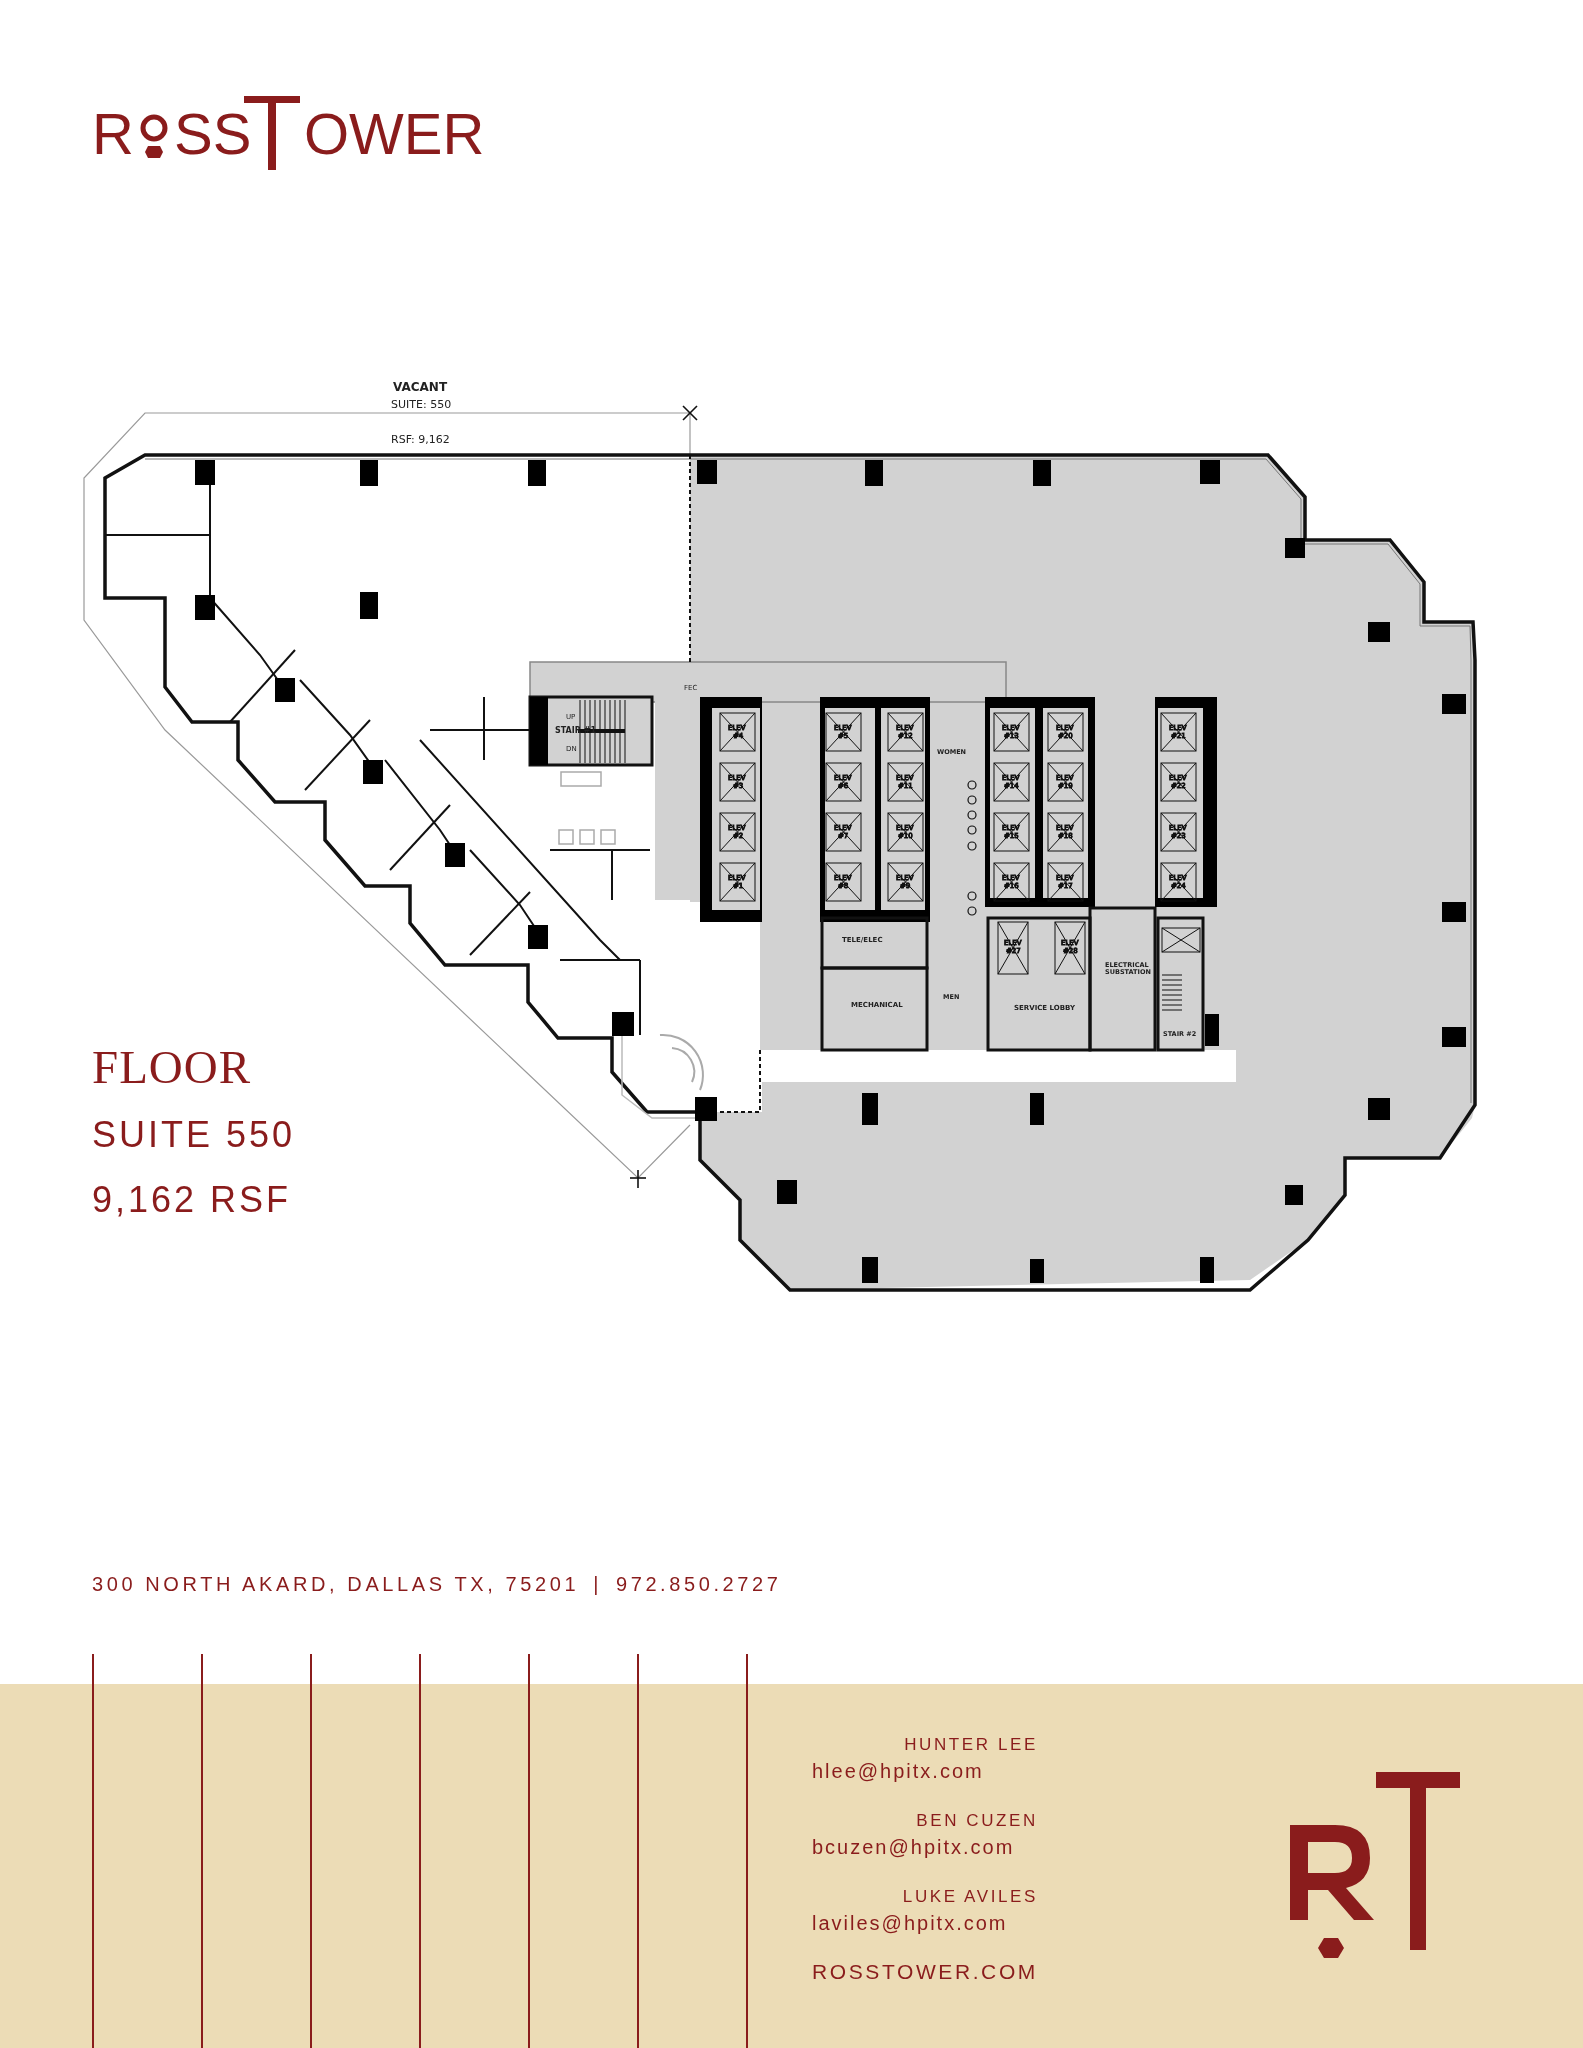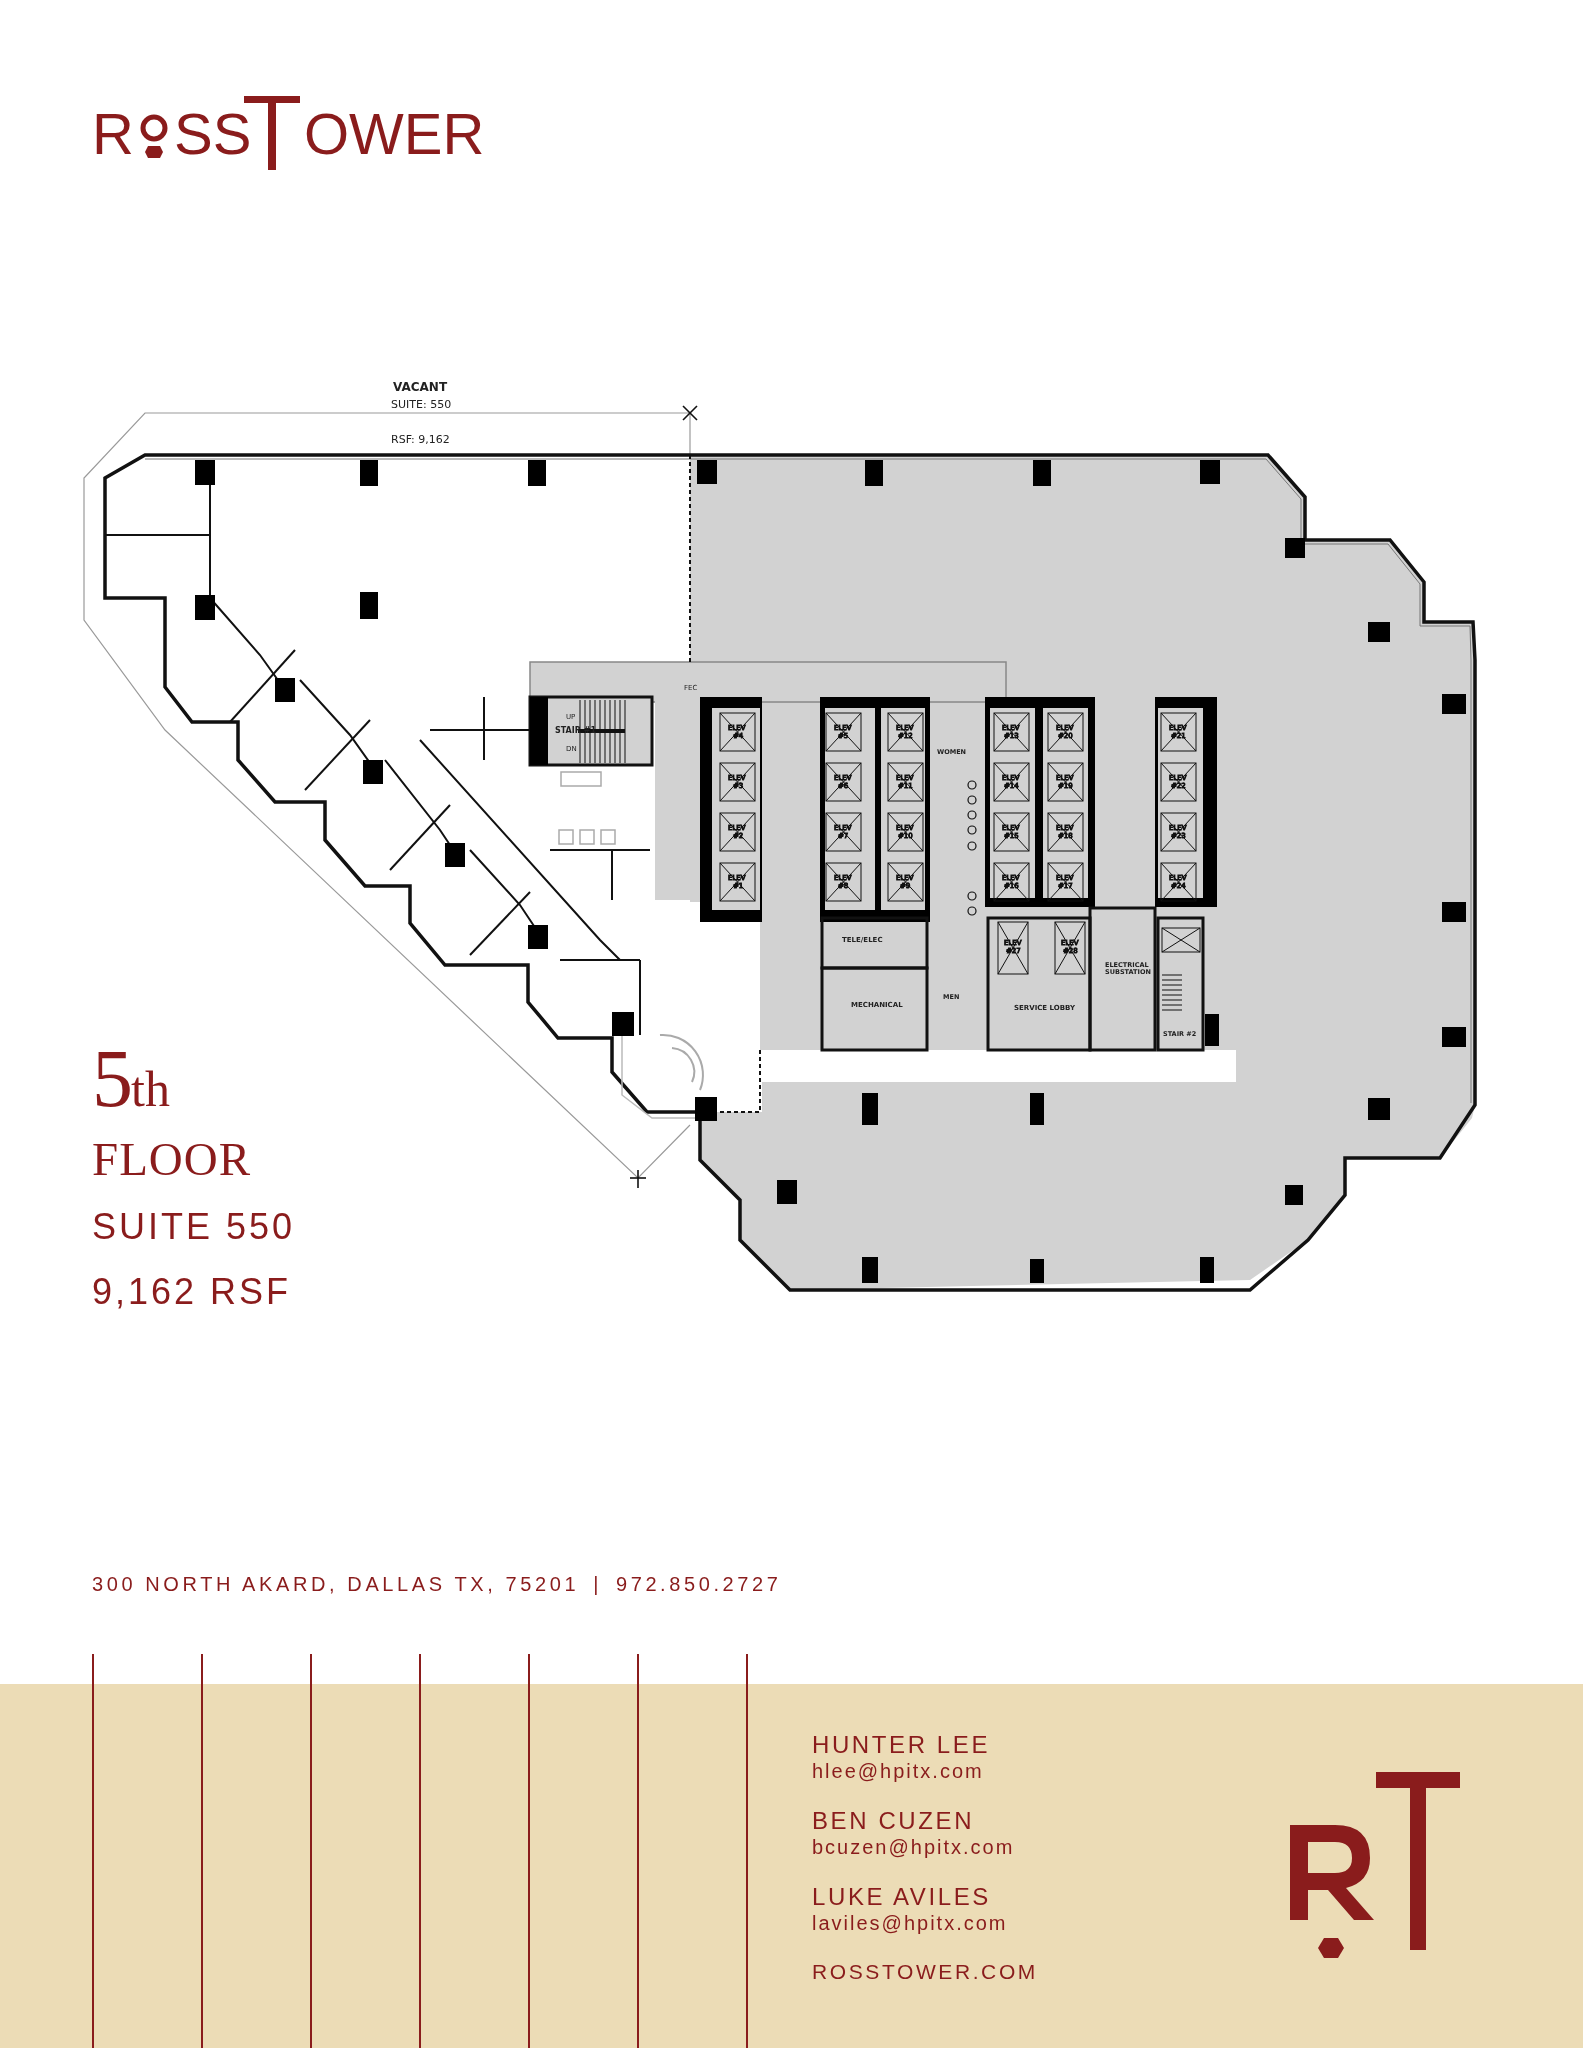--- a/index.html
+++ b/index.html
@@ -16,21 +16,21 @@
   .floor-word { font-family: Liberation Serif, serif; font-size: 47px; line-height: 50px; margin-top: 4px; color: #8a1c1c; letter-spacing: 1px; }
   .suite, .rsf { font-family: "Liberation Sans", sans-serif; font-size: 36px; letter-spacing: 3px; color: #8a1c1c; }
   .suite { margin-top: 22px; }
   .rsf { margin-top: 23px; }
   .address { position: absolute; left: 92px; top: 1573px; font-size: 20px; letter-spacing: 3.6px; color: #8a1c1c; white-space: nowrap; }
   .address .sep { margin: 0 14px; }
   .band { position: absolute; left: 0; top: 1684px; width: 1583px; height: 364px; background: #ecdcb6; }
   .vline { position: absolute; top: 1654px; width: 2px; height: 394px; background: #8a1c1c; }
   .contacts { position: absolute; left: 812px; top: 1732px; color: #8a1c1c; }
   .contact { margin-bottom: 24px; }
-  .c-name { font-size: 24px; letter-spacing: 2.6px; line-height: 26px; }
+  .c-name { font-size: 17px; letter-spacing: 2.6px; line-height: 26px; text-align: right; }
   .c-email { font-size: 20px; letter-spacing: 2px; line-height: 26px; }
   .site { font-size: 21px; letter-spacing: 2.6px; margin-top: 16px; }
   .rt-mark { position: absolute; left: 1280px; top: 1770px; }
 </style>
 </head>
 <body>
 
 <div class="logo">
   <svg width="440" height="80" viewBox="0 0 440 80">
     <g fill="#8a1c1c" font-family="Liberation Sans, sans-serif" font-size="58">
@@ -411,21 +411,20 @@
         <circle cx="972" cy="911" r="4"></circle>
     </g>
 
     <text x="393" y="391" font-size="12" font-weight="bold" class="plan-label">VACANT</text>
     <text x="391" y="408" font-size="11" class="plan-label">SUITE: 550</text>
     <text x="391" y="443" font-size="11" class="plan-label">RSF: 9,162</text>
   </svg>
 </div>
 
 <div class="floor-title">
-  <div class="floor-num"><span>5</span><sup>th</sup></div>
   <div class="floor-word">FLOOR</div>
   <div class="suite">SUITE 550</div>
   <div class="rsf">9,162 RSF</div>
 </div>
 
 <div class="address">
   <span>300 NORTH AKARD, DALLAS TX, 75201</span><span class="sep">|</span><span>972.850.2727</span>
 </div>
 
 <div class="band"></div>

